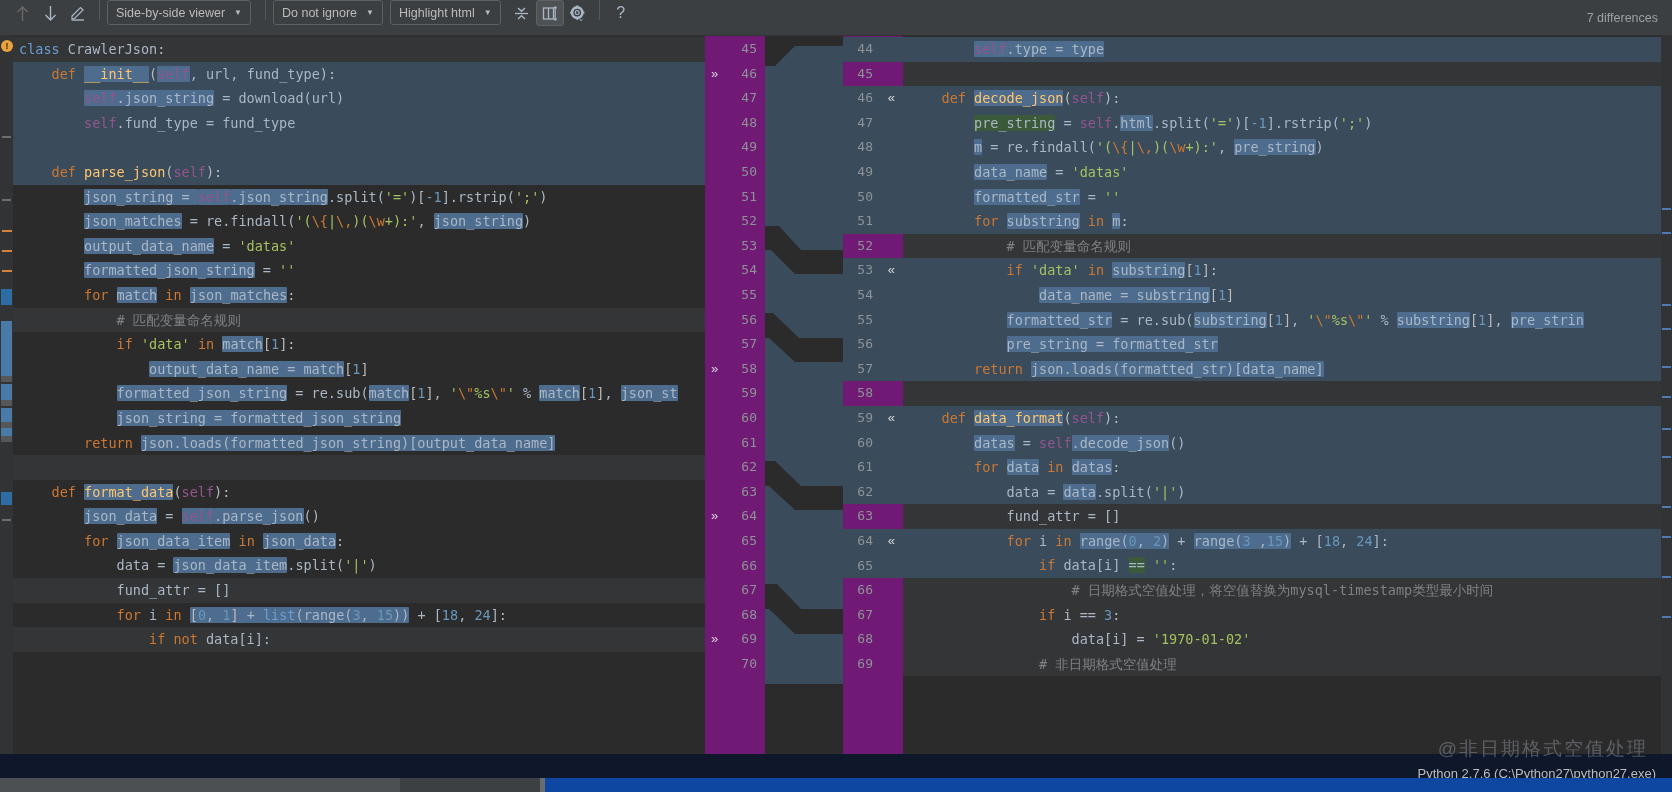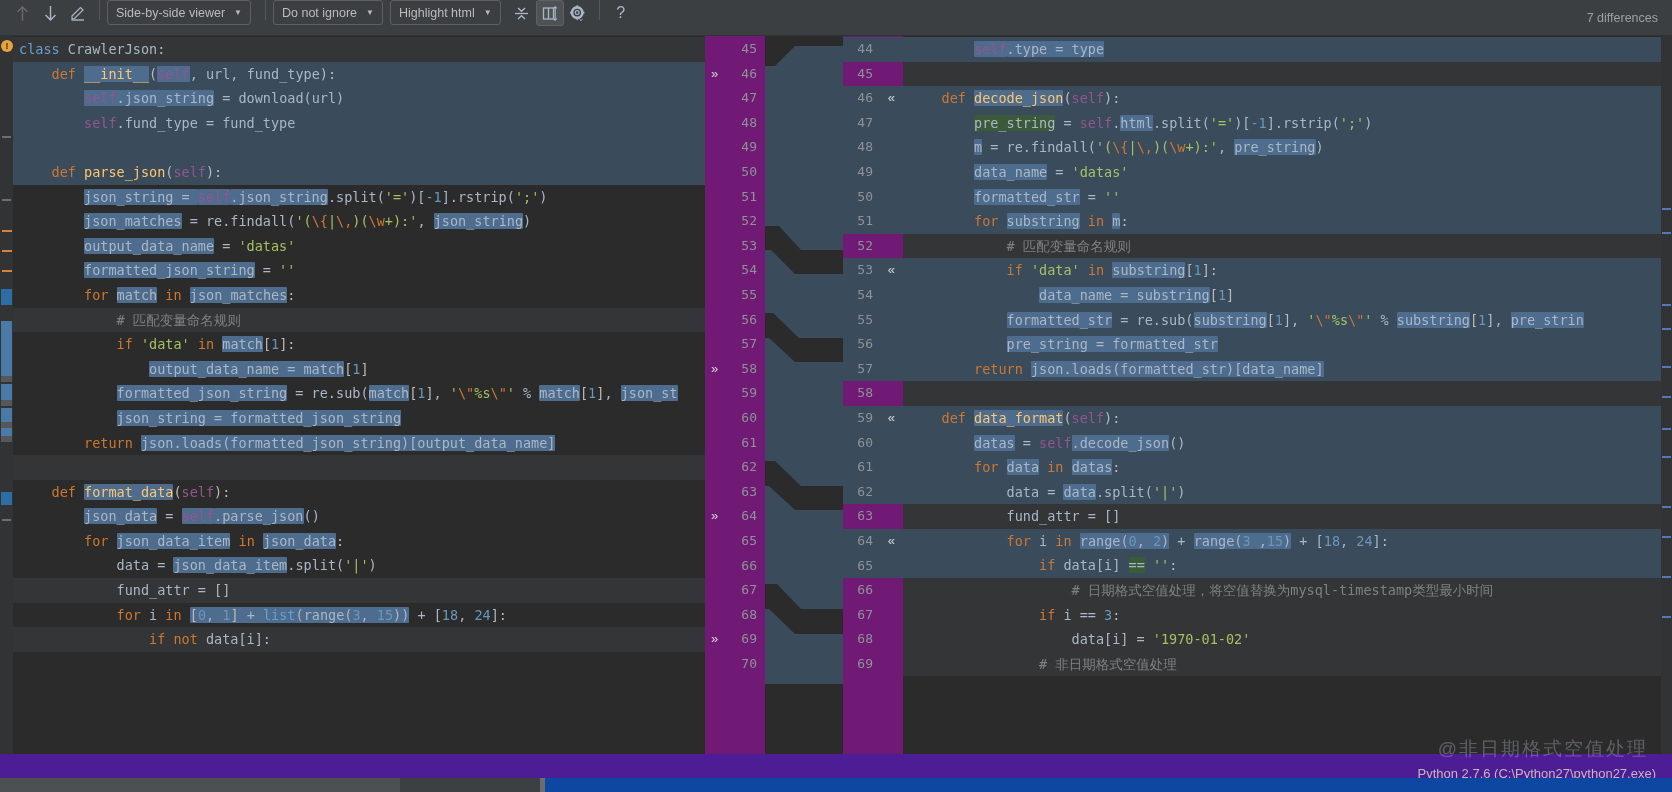--- a/index.html
+++ b/index.html
@@ -130,21 +130,21 @@
     position:absolute;right:44px;height:24.6px;line-height:24.6px;color:#d8d8d8;font-size:13px;
   }
   .chev-l{ position:absolute;left:6px;height:24.6px;line-height:24.6px;color:#d8d8d8;font-size:13px; }
 
   
   .rmark{ position:absolute;right:0;top:0;width:11px;height:100%;background:#313335;z-index:30; }
   .rmk{ position:absolute;left:1px;width:9px;height:2px;background:#4f7ab5; }
 
   
   .statusbar{
-    height:38px;min-height:38px;background:#4c1d95;position:relative;display:flex;align-items:center;
+    height:38px;min-height:38px;background:#0f172a;position:relative;display:flex;align-items:center;
   }
   .status-right{ position:absolute;right:16px;top:50%;transform:translateY(-50%);font-size:13px;color:#bcbcbc; }
   .bottomstrip{ position:absolute;left:0;bottom:0;width:100%;height:14px;display:flex;overflow:hidden; }
   .bs-seg{ height:14px; }
   .bs-labels{
     position:absolute;left:0;bottom:0;width:100%;height:14px;display:flex;align-items:center;
     font-size:11px;color:#d6d6d6;
   }
   .bs-lab{ position:absolute;white-space:nowrap; }
 

